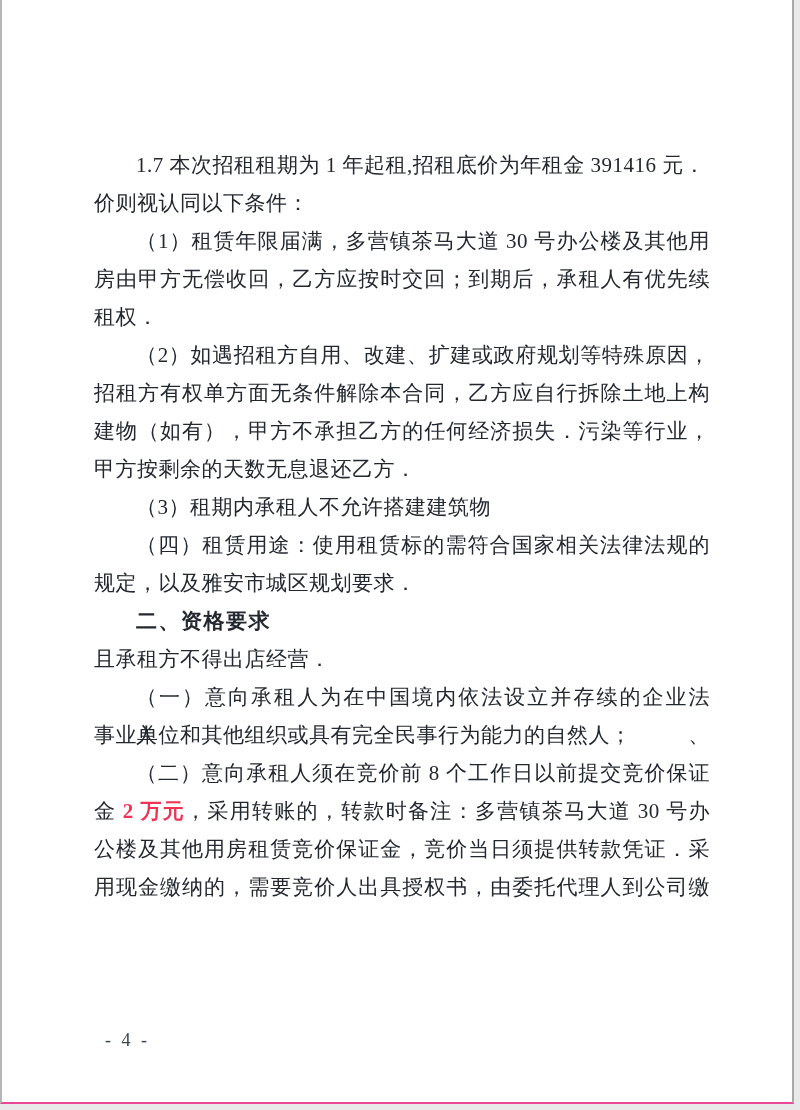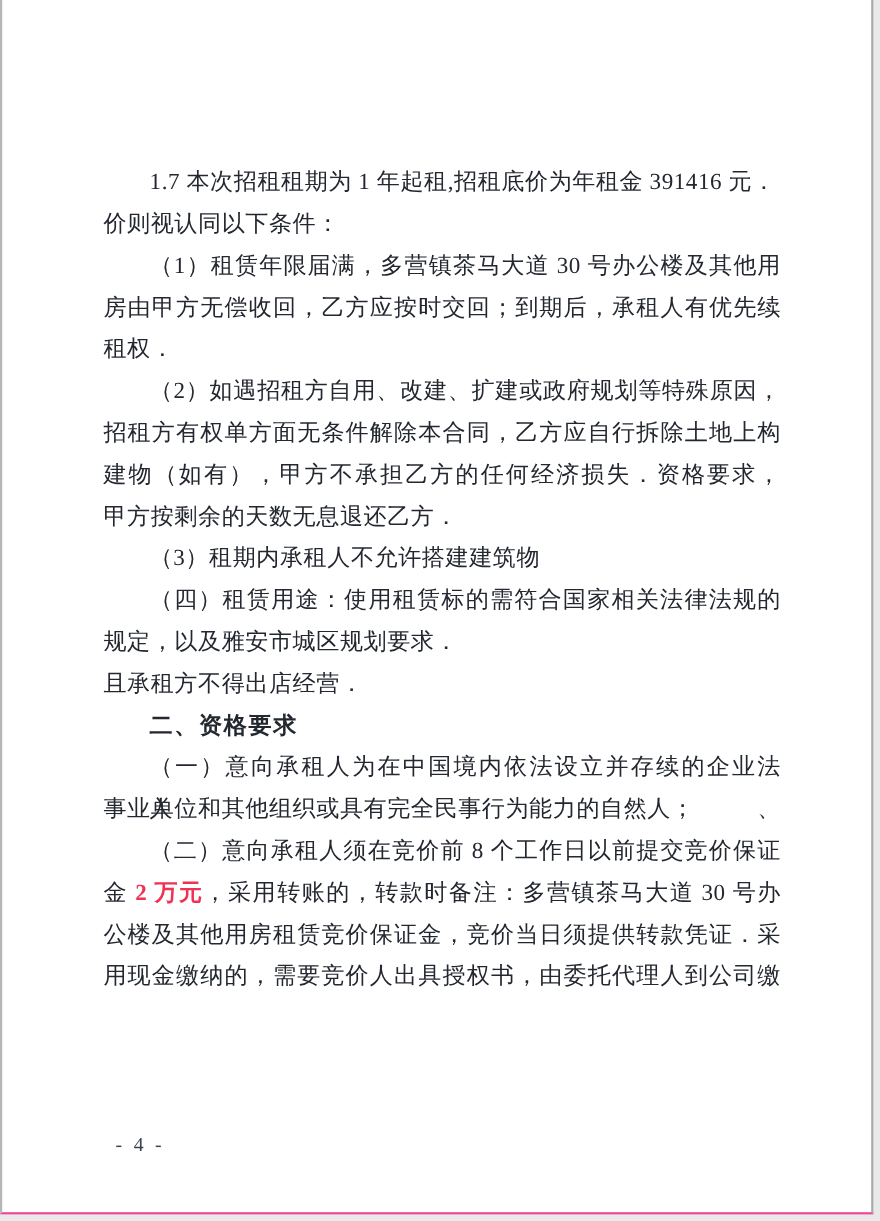--- a/index.html
+++ b/index.html
@@ -65,31 +65,31 @@
     <div class="line ind">1.7 本次招租租期为 1 年起租,招租底价为年租金 391416 元．</div>
 
     <div class="line">价则视认同以下条件：</div>
 
     <div class="line ind j">（1）租赁年限届满，多营镇茶马大道 30 号办公楼及其他用</div>
     <div class="line j">房由甲方无偿收回，乙方应按时交回；到期后，承租人有优先续</div>
     <div class="line">租权．</div>
 
     <div class="line ind j">（2）如遇招租方自用、改建、扩建或政府规划等特殊原因，</div>
     <div class="line j">招租方有权单方面无条件解除本合同，乙方应自行拆除土地上构</div>
-    <div class="line j">建物（如有），甲方不承担乙方的任何经济损失．资格要求，</div>
+    <div class="line j">建物（如有），甲方不承担乙方的任何经济损失．污染等行业，</div>
     <div class="line">甲方按剩余的天数无息退还乙方．</div>
 
     <div class="line ind">（3）租期内承租人不允许搭建建筑物</div>
 
     <div class="line ind j">（四）租赁用途：使用租赁标的需符合国家相关法律法规的</div>
     <div class="line">规定，以及雅安市城区规划要求．</div>
 
+    <div class="line ind heading">二、资格要求</div>
+
     <div class="line">且承租方不得出店经营．</div>
-
-    <div class="line ind heading">二、资格要求</div>
 
     <div class="line ind j">（一）意向承租人为在中国境内依法设立并存续的企业法人、</div>
     <div class="line">事业单位和其他组织或具有完全民事行为能力的自然人；</div>
 
     <div class="line ind j">（二）意向承租人须在竞价前 8 个工作日以前提交竞价保证</div>
     <div class="line j"><span>金 </span><span class="red">2 万元</span><span>，采用转账的，转款时备注：多营镇茶马大道 30 号办</span></div>
     <div class="line j">公楼及其他用房租赁竞价保证金，竞价当日须提供转款凭证．采</div>
     <div class="line j">用现金缴纳的，需要竞价人出具授权书，由委托代理人到公司缴</div>
 
   </div>

